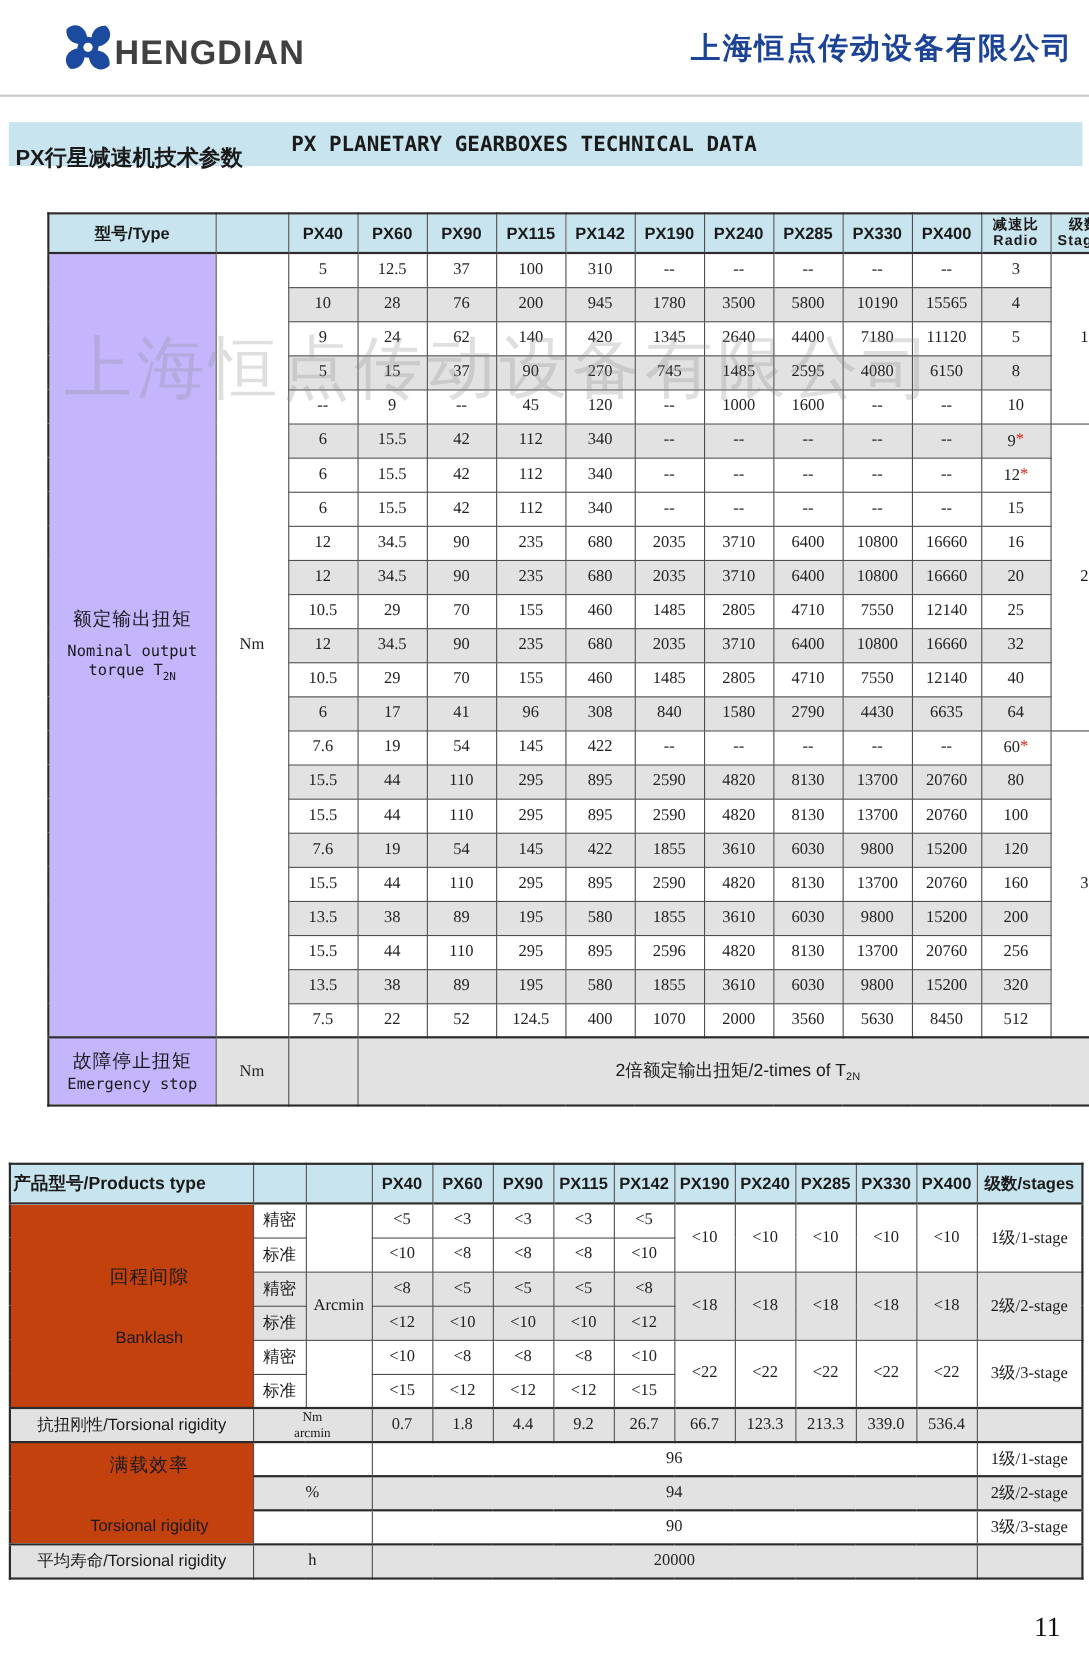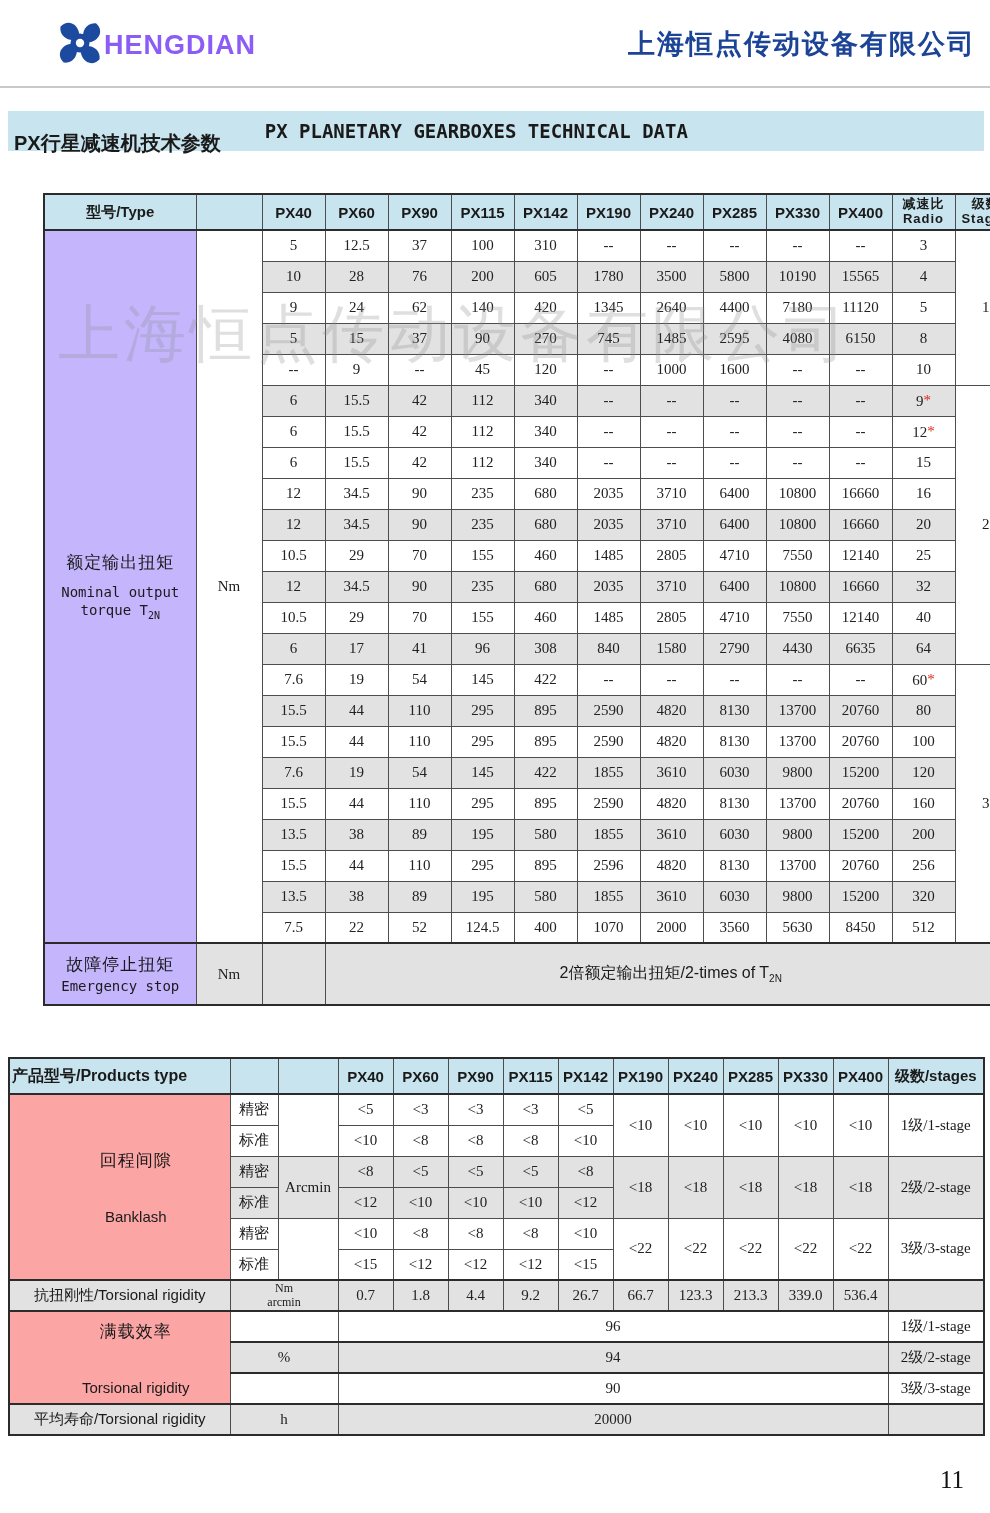--- a/index.html
+++ b/index.html
@@ -3,22 +3,22 @@
 <meta charset="utf-8">
 <style>
   * { box-sizing: border-box; }
   html,body { margin:0; padding:0; background:#fff; }
   .page { position:relative; width:990px; height:1513px; background:#fff; overflow:hidden;
           font-family:"Liberation Sans", sans-serif; color:#1a1a1a; }
 
   
   .brand-row { position:absolute; top:0; left:0; width:990px; height:86px; }
   .logo { position:absolute; left:52px; top:12px; width:56px; height:62px; }
-  .brand-name { position:absolute; left:104px; top:30px; font-size:27px; font-weight:bold;
-                color:#8b5cf6; letter-spacing:1px; }
+  .brand-name { position:absolute; left:104px; top:30px; font-size:31px; font-weight:bold;
+                color:#404040; letter-spacing:1px; }
   .company-name { position:absolute; right:14px; top:26px; font-size:27px; font-weight:bold;
                   color:#1c4496; font-family:"Liberation Serif", serif; letter-spacing:2px; }
   .header-rule { position:absolute; top:86px; left:0; width:990px; height:0;
                  border-top:2px solid #c9c9c9; }
 
   
   .title-bar { position:absolute; top:111px; left:8px; width:976px; height:40px;
                background:#c8e4ee; display:flex; align-items:center; }
   .title-zh { font-size:20px; font-weight:bold; margin-left:6px; white-space:nowrap;margin-top:24px; }
   .title-en { font-size:19px; font-weight:bold; margin-left:44px; white-space:nowrap;
@@ -51,21 +51,21 @@
   .lab-en  { font-size:14px; font-family:"DejaVu Sans Mono", monospace; line-height:1.25; }
   .t1-unit { background:#fff; font-family:"Liberation Serif",serif; font-size:15px; }
   .stage-cell { background:#fff; font-family:"Liberation Serif",serif; font-size:15px; }
   tr.emergency { height:62px; }
   tr.emergency > td { border-top:2px solid #2b2b2b; }
   .em-text { font-size:16px; }
 
   
   .t2 thead th { border-bottom:2px solid #2b2b2b; }
   .t2 .head-label { text-align:left; padding-left:2px; font-size:16px; }
-  .t2-label { background:#fca5a5;padding-left:32px; }
+  .t2-label { background:#c2410c;padding-left:32px; }
   .ptype { font-family:"Liberation Serif",serif; font-size:15px; }
   .unit-cell { font-family:"Liberation Serif",serif; font-size:15px; }
   .unit-small { font-family:"Liberation Serif",serif; font-size:12px; line-height:1.15; }
   .stage-lab { font-family:"Liberation Serif",serif; font-size:15px; }
   .t2 tr.sec > td { border-top:2px solid #2b2b2b; }
   .t2 .row-label { font-size:15px;margin-top:36px; }
 
   
   .page-number { position:absolute; right:26px; top:1466px; font-size:25px;
                  font-family:"Liberation Serif",serif; color:#111; }
@@ -152,21 +152,21 @@
           <td class="num">--</td>
           <td class="num">--</td>
           <td class="num">3</td>
           <td rowspan="5" class="stage-cell">1</td>
         </tr>
         <tr>
           <td class="num shade">10</td>
           <td class="num shade">28</td>
           <td class="num shade">76</td>
           <td class="num shade">200</td>
-          <td class="num shade">605</td>
+          <td class="num shade">945</td>
           <td class="num shade">1780</td>
           <td class="num shade">3500</td>
           <td class="num shade">5800</td>
           <td class="num shade">10190</td>
           <td class="num shade">15565</td>
           <td class="num shade">4</td>
         </tr>
         <tr>
           <td class="num">9</td>
           <td class="num">24</td>

